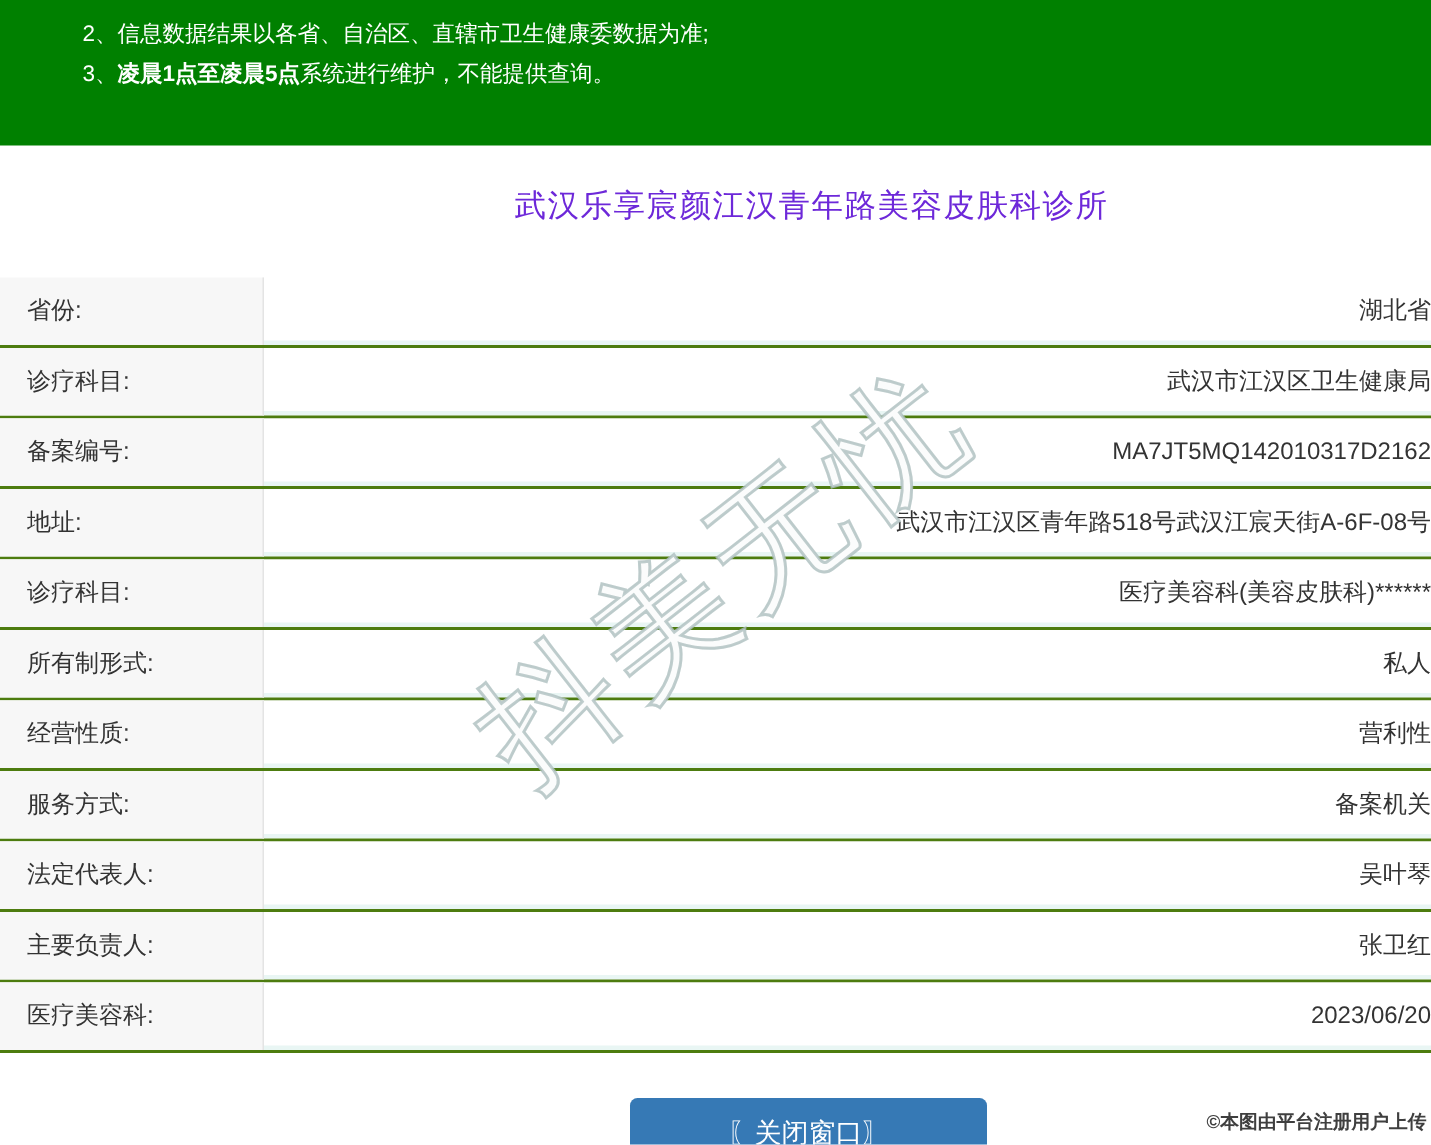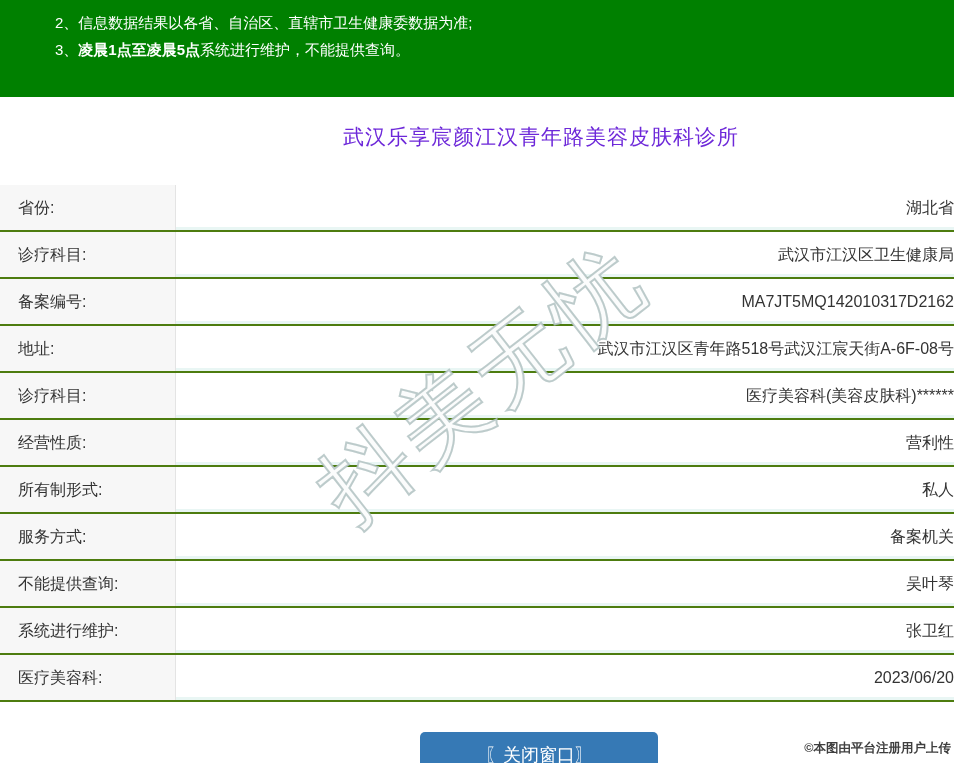--- a/index.html
+++ b/index.html
@@ -147,37 +147,37 @@
   </div>
   <div class="row">
     <div class="cell-label">地址:</div>
     <div class="cell-value">武汉市江汉区青年路518号武汉江宸天街A-6F-08号</div>
   </div>
   <div class="row">
     <div class="cell-label">诊疗科目:</div>
     <div class="cell-value">医疗美容科(美容皮肤科)******</div>
   </div>
   <div class="row">
+    <div class="cell-label">所有制形式:</div>
+    <div class="cell-value">私人</div>
+  </div>
+  <div class="row">
     <div class="cell-label">经营性质:</div>
     <div class="cell-value">营利性</div>
-  </div>
-  <div class="row">
-    <div class="cell-label">所有制形式:</div>
-    <div class="cell-value">私人</div>
   </div>
   <div class="row">
     <div class="cell-label">服务方式:</div>
     <div class="cell-value">备案机关</div>
   </div>
   <div class="row">
-    <div class="cell-label">不能提供查询:</div>
+    <div class="cell-label">法定代表人:</div>
     <div class="cell-value">吴叶琴</div>
   </div>
   <div class="row">
-    <div class="cell-label">系统进行维护:</div>
+    <div class="cell-label">主要负责人:</div>
     <div class="cell-value">张卫红</div>
   </div>
   <div class="row">
     <div class="cell-label">医疗美容科:</div>
     <div class="cell-value">2023/06/20</div>
   </div>
 </div>
 
 <div class="watermark">抖美无忧</div>
 

